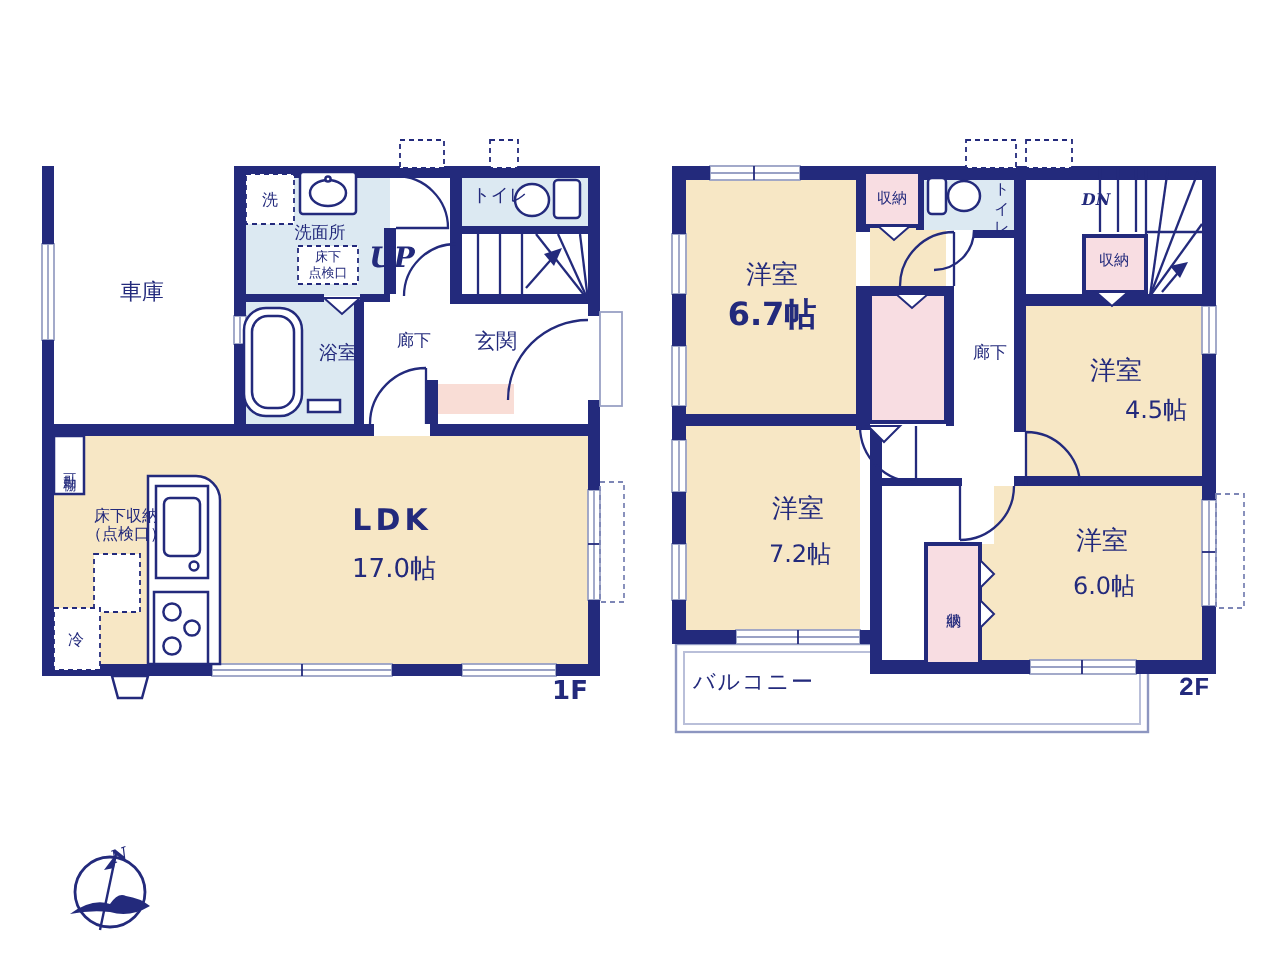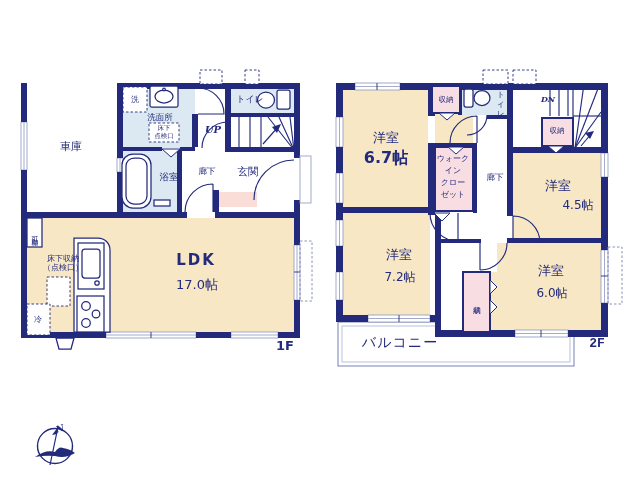--- a/index.html
+++ b/index.html
@@ -278,49 +278,45 @@
     <path class="navyfill" d="M35,457 Q46,449 55,452 Q59,446 63,448 Q70,449 75,453 Q65,459 55,456 Q45,455 35,457 Z"></path>
   </g>
 </svg>
 
 <div class="lbl" style="left:71px;top:147px;font-size:11px;">車庫</div>
 <div class="lbl" style="left:135px;top:100px;font-size:8px;">洗</div>
 <div class="lbl" style="left:160px;top:117px;font-size:8.5px;">洗面所</div>
 <div class="lbl" style="left:164px;top:133px;font-size:6.5px;">床下
 点検口</div>
 <div class="lbl" style="left:250px;top:99px;font-size:9px;">トイレ</div>
-<div class="lbl serifital" style="left:213px;top:130px;font-size:10px;">UP</div>
+<div class="lbl serifital" style="left:196px;top:130px;font-size:14px;">UP</div>
 <div class="lbl" style="left:169px;top:177px;font-size:9.5px;">浴室</div>
 <div class="lbl" style="left:207px;top:171px;font-size:8.5px;">廊下</div>
 <div class="lbl" style="left:248px;top:171px;font-size:10.5px;">玄関</div>
 <div class="lbl vert" style="left:34px;top:233px;font-size:6.5px;">可動棚</div>
 <div class="lbl" style="left:63px;top:263px;font-size:8px;">床下収納
 （点検口）</div>
 <div class="lbl" style="left:38px;top:320px;font-size:8px;">冷</div>
 <div class="lbl bold" style="left:196px;top:261px;font-size:15px;letter-spacing:2px;">LDK</div>
 <div class="lbl" style="left:197px;top:285px;font-size:13px;">17.0帖</div>
 <div class="lbl bold" style="left:285px;top:346px;font-size:13px;">1F</div>
 
 <div class="lbl" style="left:386px;top:138px;font-size:13px;">洋室</div>
 <div class="lbl" style="left:386px;top:158px;font-size:16px;font-weight:bold;">6.7帖</div>
 <div class="lbl" style="left:446px;top:100px;font-size:7.5px;">収納</div>
 <div class="lbl vert" style="left:500px;top:100px;font-size:7.5px;">トイレ</div>
 <div class="lbl serifital" style="left:548px;top:100px;font-size:8px;font-style:italic;">DN</div>
 <div class="lbl" style="left:557px;top:131px;font-size:7.5px;">収納</div>
 <div class="lbl" style="left:495px;top:177px;font-size:8.5px;">廊下</div>
 <div class="lbl" style="left:558px;top:186px;font-size:13px;">洋室</div>
 <div class="lbl" style="left:559px;top:205px;font-size:12px;margin-left:19px;">4.5帖</div>
-<div class="lbl" style="left:453px;top:177px;font-size:8px;line-height:1.5;">ウォーク
-イン
-クロー
-ゼット</div>
 <div class="lbl" style="left:399px;top:255px;font-size:13px;">洋室</div>
 <div class="lbl" style="left:400px;top:277px;font-size:12px;">7.2帖</div>
 <div class="lbl" style="left:551px;top:271px;font-size:13px;">洋室</div>
 <div class="lbl" style="left:552px;top:293px;font-size:12px;">6.0帖</div>
 <div class="lbl vert" style="left:476px;top:301px;font-size:7.5px;">収納</div>
-<div class="lbl" style="left:400px;top:342px;font-size:14px;letter-spacing:1px;">バルコニー</div>
+<div class="lbl" style="left:377px;top:342px;font-size:11px;letter-spacing:1px;">バルコニー</div>
 <div class="lbl bold" style="left:597px;top:344px;font-size:13px;font-family:Liberation Mono, monospace;">2F</div>
 
 <div class="lbl serifital" style="left:60px;top:429px;font-size:9px;transform:translate(-50%,-50%) rotate(-18deg);">N</div>
 
 
 </div>
 
 </body></html>

